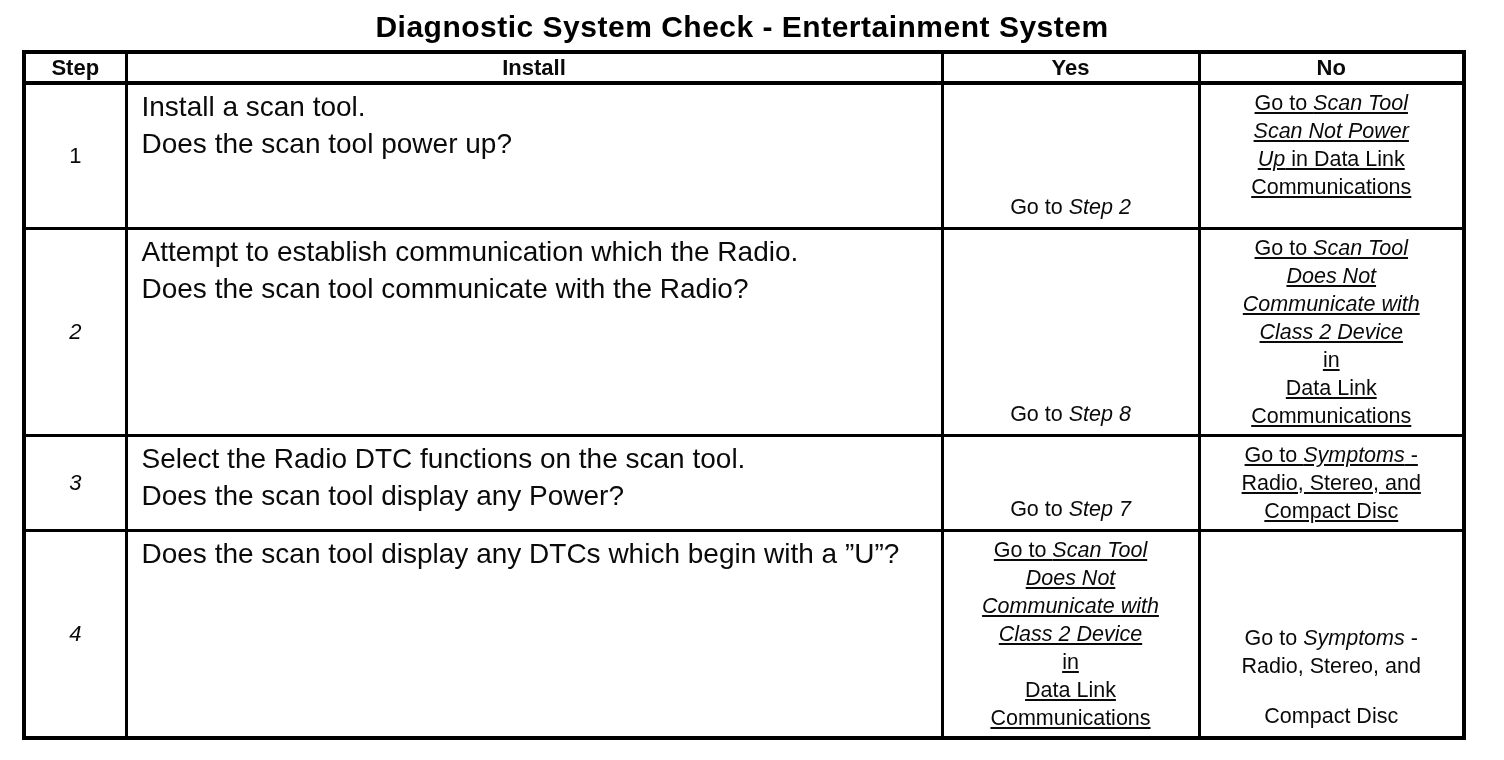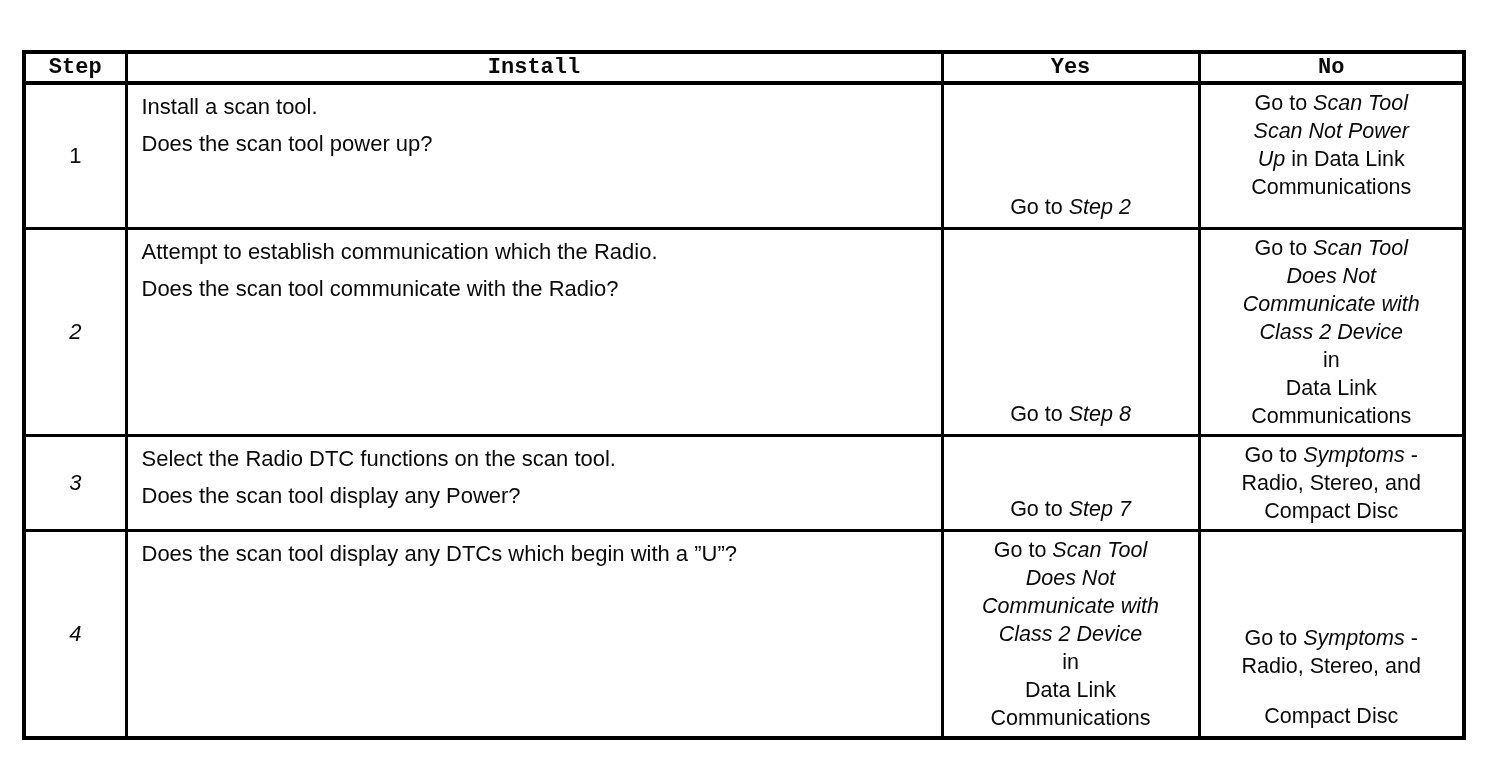--- a/index.html
+++ b/index.html
@@ -26,21 +26,21 @@
     width: 1440px;
     border-collapse: collapse;
     table-layout: fixed;
     border: 4px solid #000;
   }
   .diag-table th, .diag-table td {
     border: 3px solid #000;
     padding: 0;
     overflow: hidden;
   }
-  .diag-table thead tr { height: 31px; font-family: Liberation Mono, monospace; }
+  .diag-table thead tr { height: 31px; }
   .diag-table th {
     font-size: 22px;
     font-weight: bold;
     text-align: center;
     vertical-align: middle;
     border-bottom-width: 4px;
   }
   tr.row-0 { height: 145px; }
   tr.row-1 { height: 205px; }
   tr.row-2 { height: 91px; }
@@ -48,38 +48,39 @@
   td.step-cell {
     text-align: center;
     vertical-align: middle;
     font-size: 22px;
   }
   td.step-cell.it { font-style: italic; }
   td.action-cell {
     vertical-align: top;
     text-align: left;
     padding: 9px 12px 4px 14px;
-    font-size: 22px;
+    font-size: 28px;
   }
   .action-line { margin-bottom: 11px; line-height: 26px; }
   td.yes-cell, td.no-cell {
     text-align: center;
     font-size: 21.5px;
     line-height: 28px;
     padding: 4px 6px;
   }
-  td.vtop { vertical-align: top; }
+  td.vtop { vertical-align: top; text-decoration: underline; }
   td.vbottom { vertical-align: bottom; }
   td.vbottom .cell-line:last-child { margin-bottom: 2px; margin-top: 22px; }
   .it { font-style: italic; }
 </style>
 </head>
 <body>
 
 <div class="page">
+  <div class="title">Diagnostic System Check - Entertainment System</div>
 
   <table class="diag-table">
     <colgroup>
       <col style="width:102px">
       <col style="width:816px">
       <col style="width:257px">
       <col style="width:265px">
     </colgroup>
     <thead>
       <tr>

